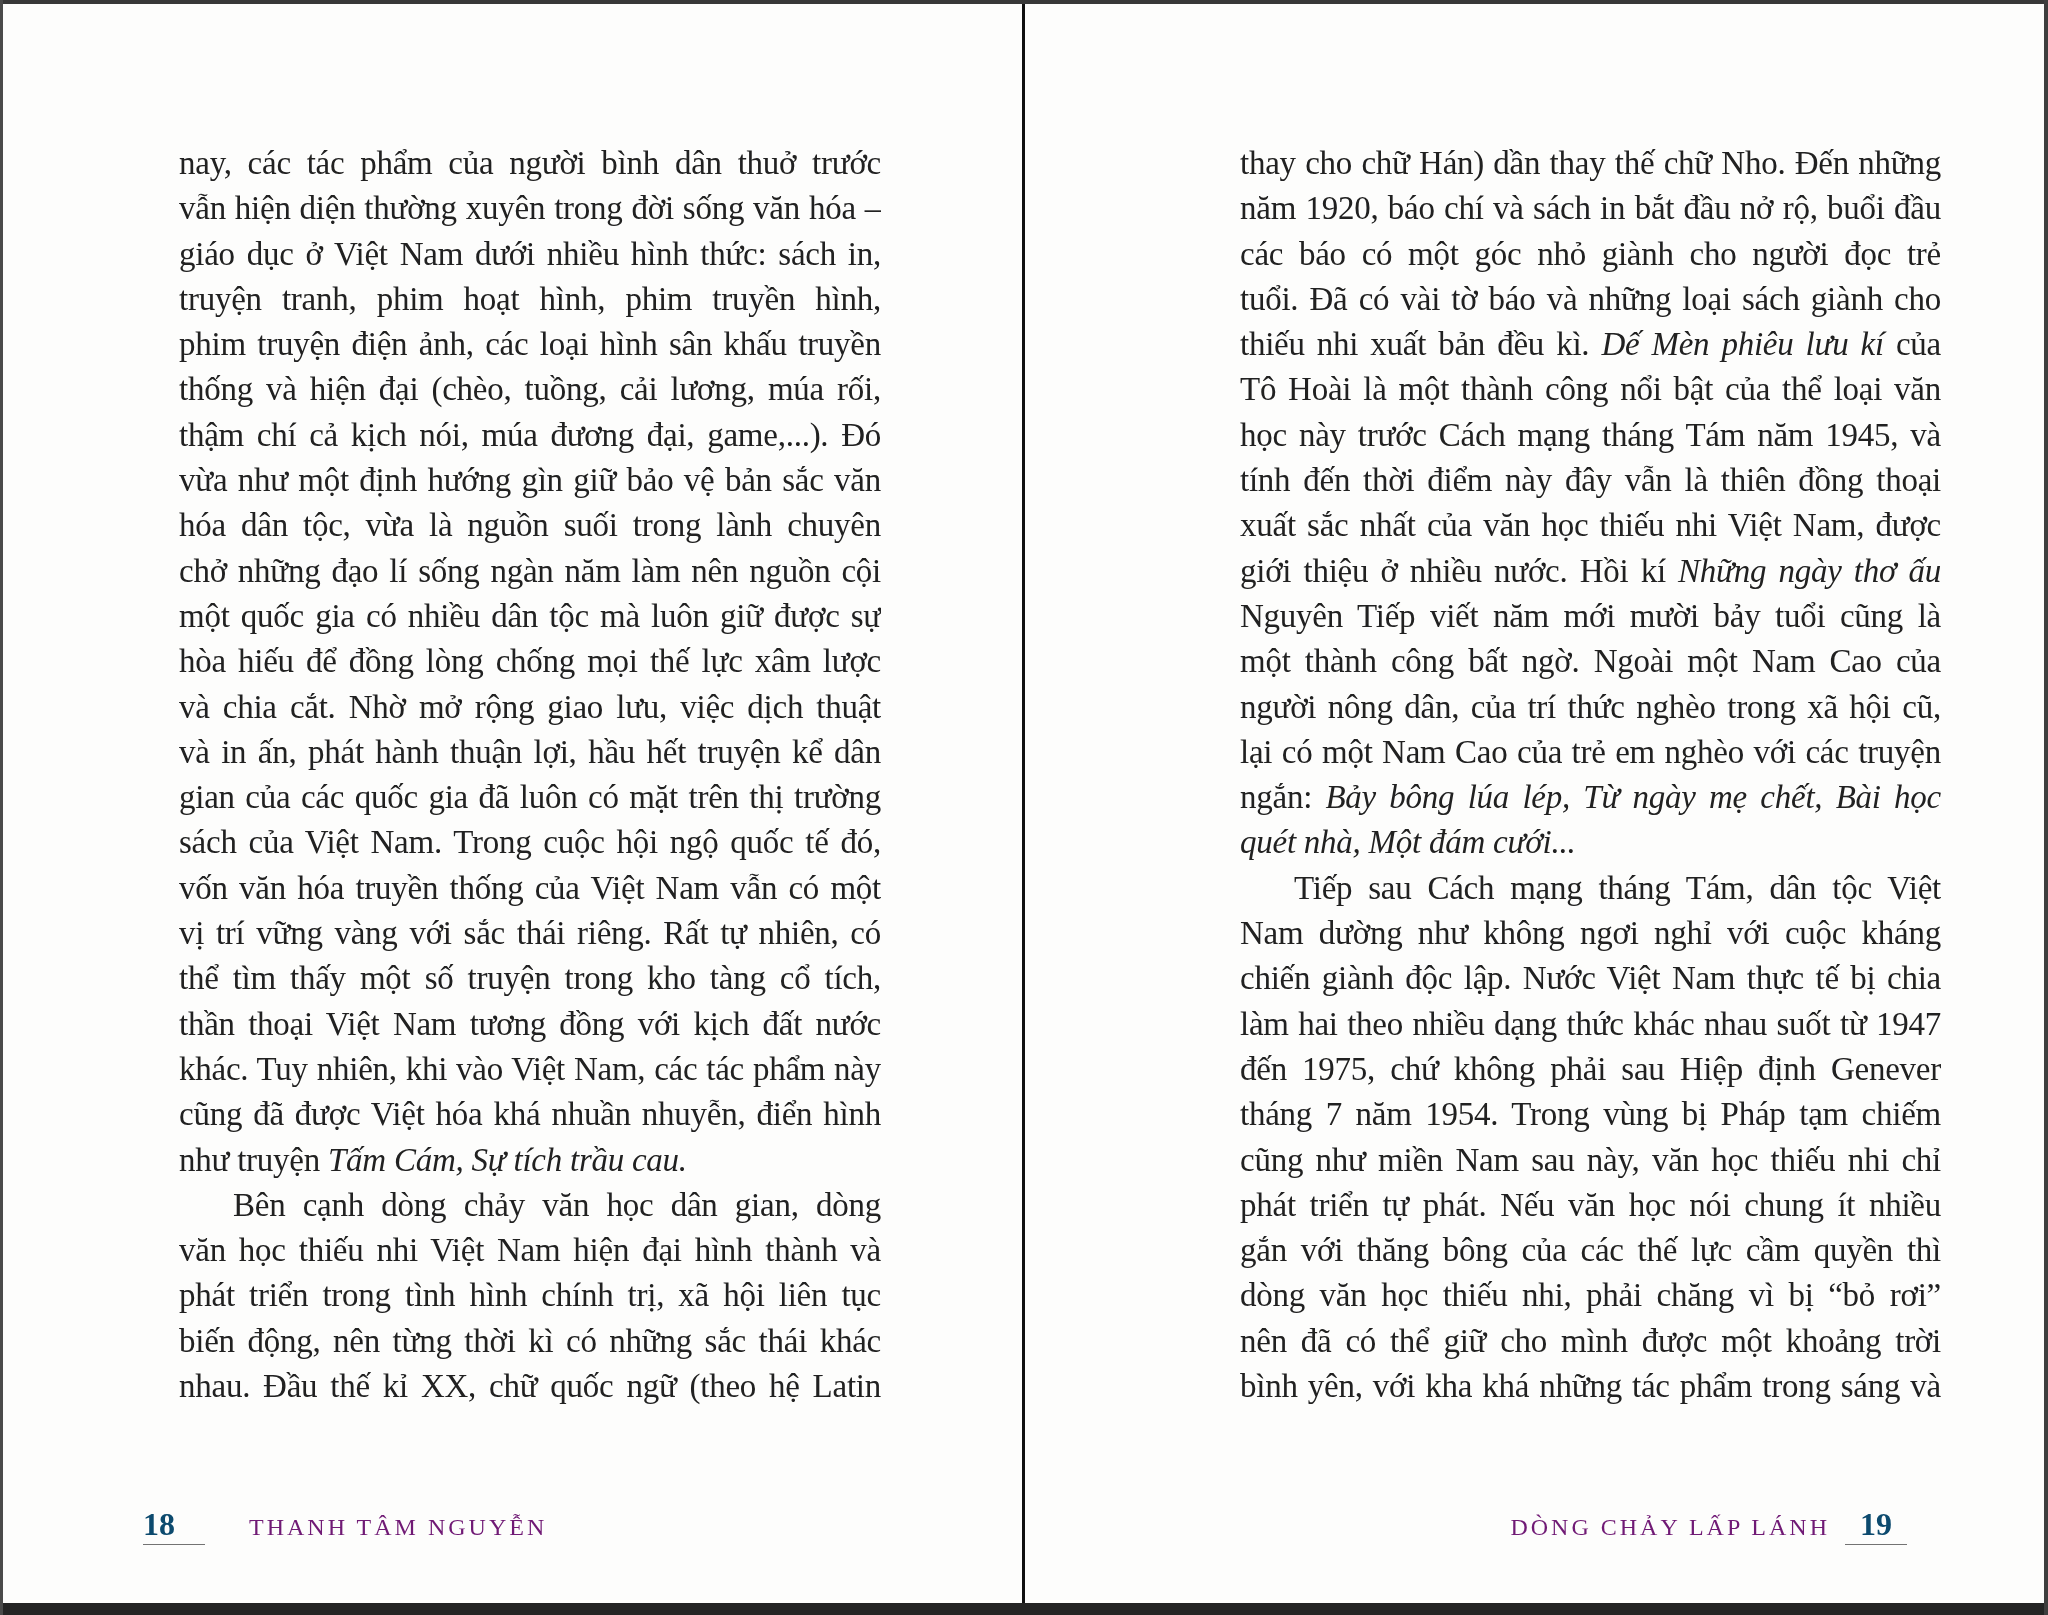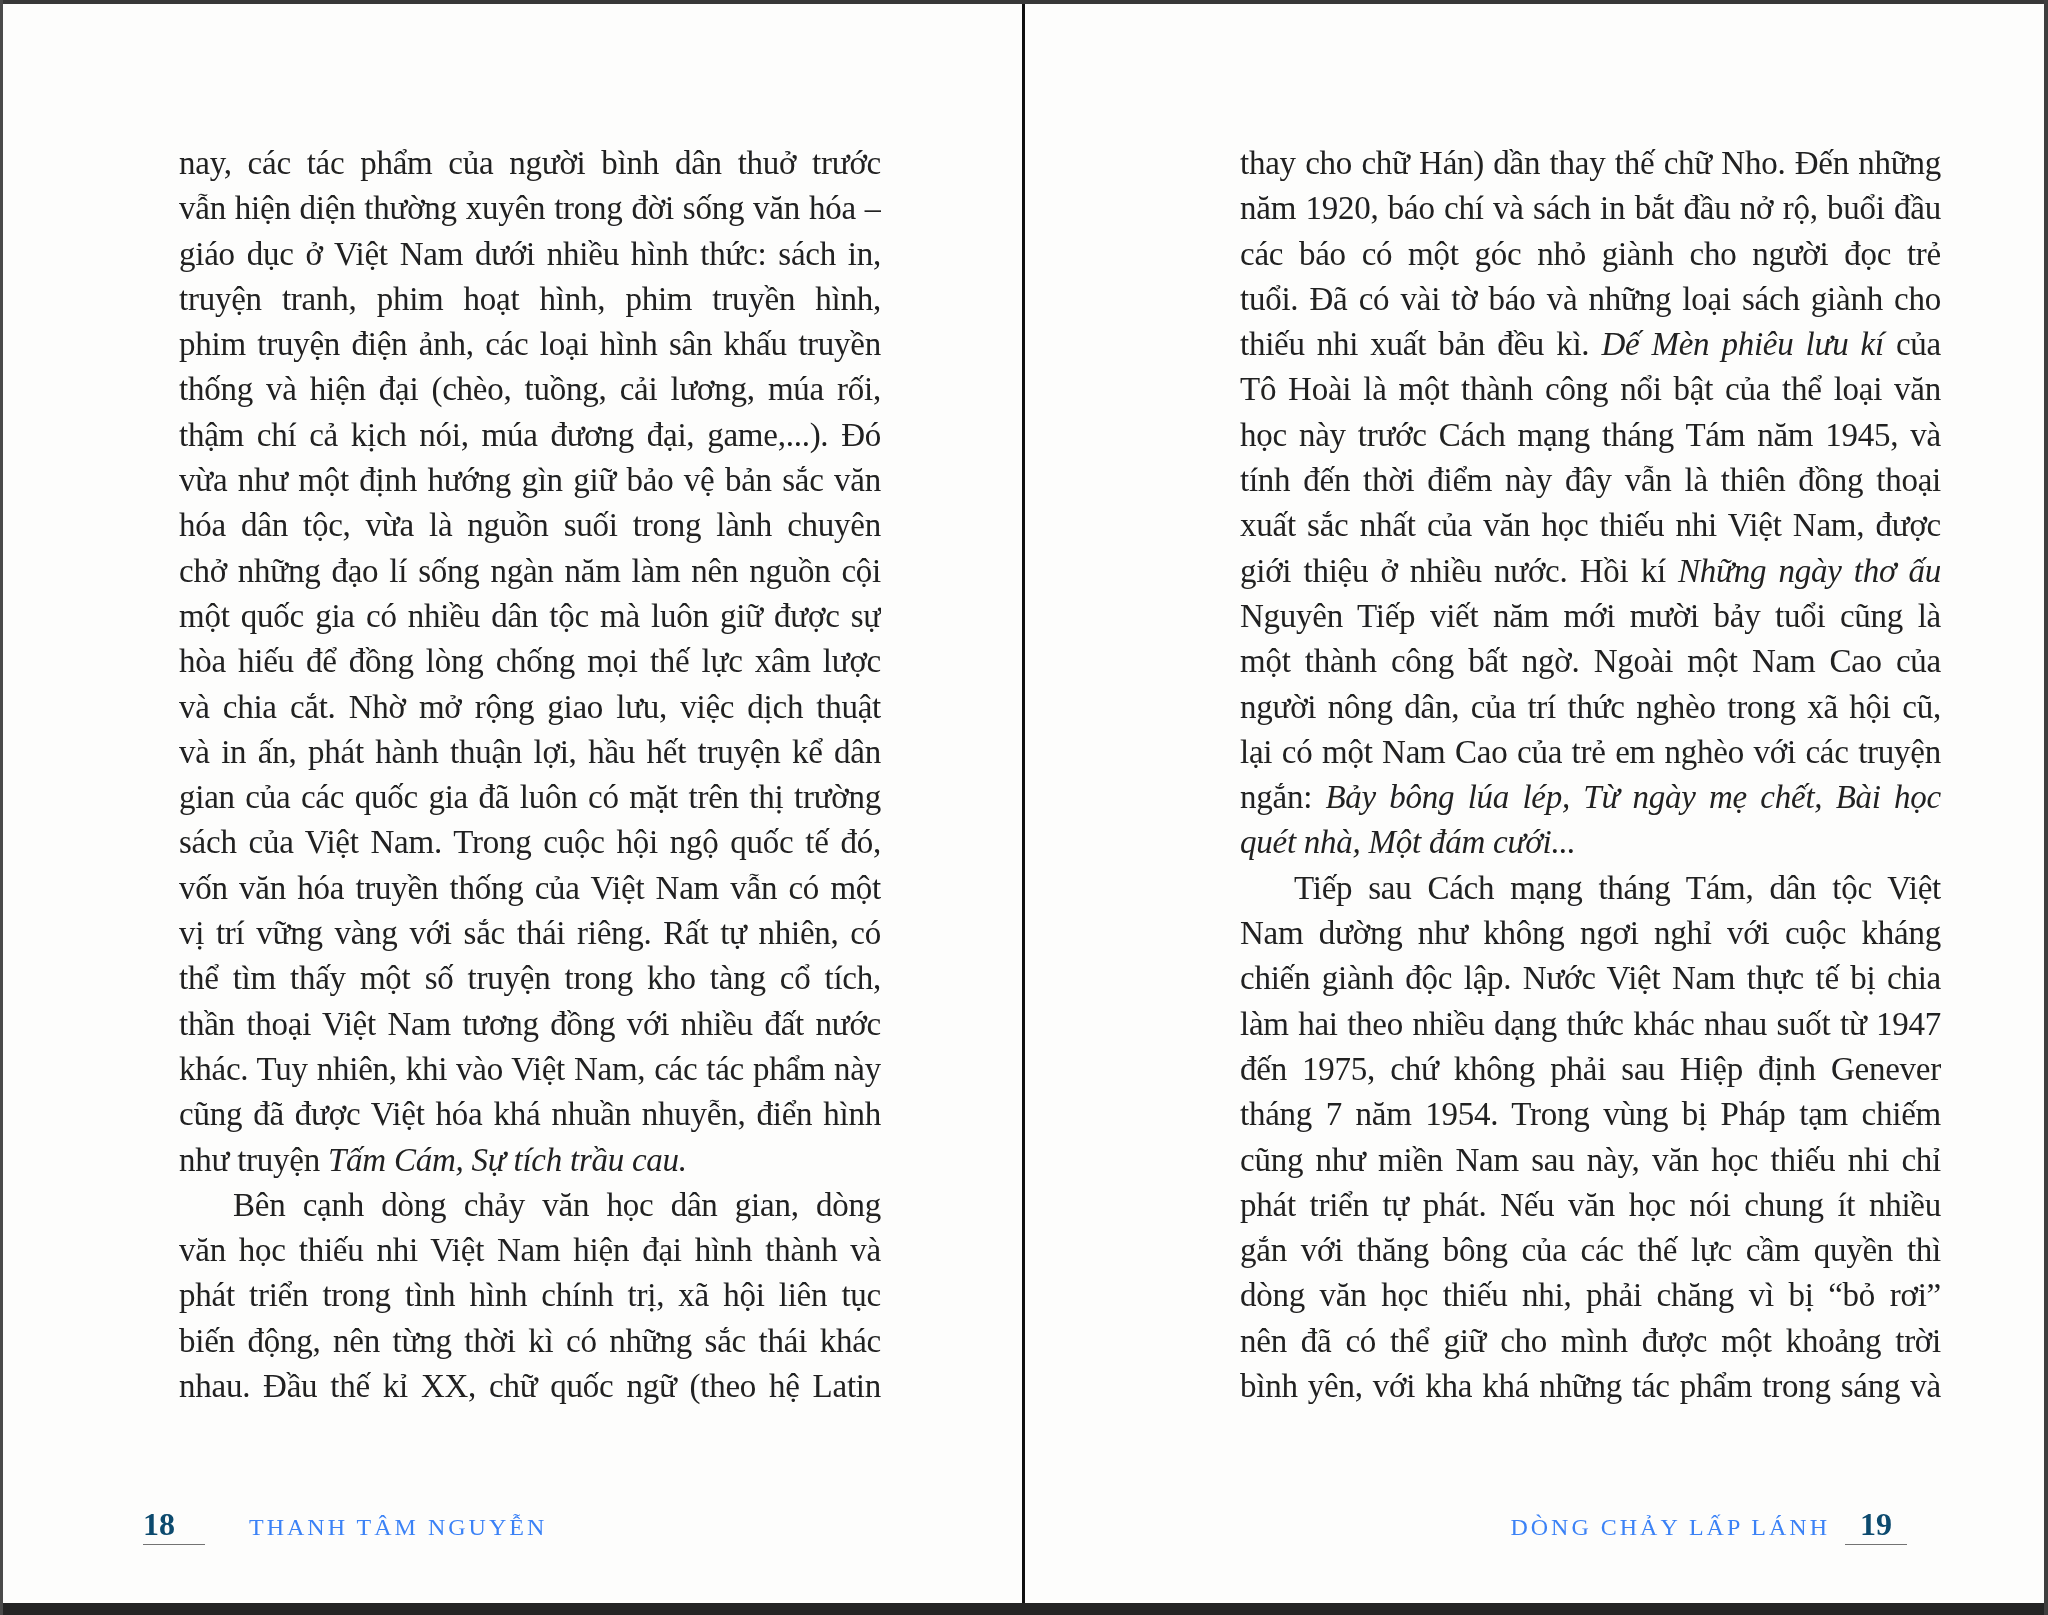--- a/index.html
+++ b/index.html
@@ -64,21 +64,21 @@
     font-weight: bold;
     color: #0c4a6e;
     border-bottom: 1px solid #737373;
     padding-bottom: 1px;
     min-width: 62px;
   }
   .footer-left  .page-num { text-align: left; }
   .footer-right .page-num { text-align: center; }
   .running-head {
     font-size: 24px;
-    color: #3b82f6;
+    color: #701a75;
     letter-spacing: 3px;
     white-space: nowrap;
   }
 </style>
 </head>
 <body>
 
 <div class="spread">
 
   <section class="page">
@@ -96,21 +96,21 @@
           <div class="line fill"><span>chở những đạo lí sống ngàn năm làm nên nguồn cội</span></div>
           <div class="line fill"><span>một quốc gia có nhiều dân tộc mà luôn giữ được sự</span></div>
           <div class="line fill"><span>hòa hiếu để đồng lòng chống mọi thế lực xâm lược</span></div>
           <div class="line fill"><span>và chia cắt. Nhờ mở rộng giao lưu, việc dịch thuật</span></div>
           <div class="line fill"><span>và in ấn, phát hành thuận lợi, hầu hết truyện kể dân</span></div>
           <div class="line fill"><span>gian của các quốc gia đã luôn có mặt trên thị trường</span></div>
           <div class="line fill"><span>sách của Việt Nam. Trong cuộc hội ngộ quốc tế đó,</span></div>
           <div class="line fill"><span>vốn văn hóa truyền thống của Việt Nam vẫn có một</span></div>
           <div class="line fill"><span>vị trí vững vàng với sắc thái riêng. Rất tự nhiên, có</span></div>
           <div class="line fill"><span>thể tìm thấy một số truyện trong kho tàng cổ tích,</span></div>
-          <div class="line fill"><span>thần thoại Việt Nam tương đồng với nhiều đất nước</span></div>
+          <div class="line fill"><span>thần thoại Việt Nam tương đồng với kịch đất nước</span></div>
           <div class="line fill"><span>khác. Tuy nhiên, khi vào Việt Nam, các tác phẩm này</span></div>
           <div class="line fill"><span>cũng đã được Việt hóa khá nhuần nhuyễn, điển hình</span></div>
           <div class="line last"><span>như truyện </span><i>Tấm Cám, Sự tích trầu cau.</i></div>
         </div>
         <div class="para">
           <div class="line fill indent"><span>Bên cạnh dòng chảy văn học dân gian, dòng</span></div>
           <div class="line fill"><span>văn học thiếu nhi Việt Nam hiện đại hình thành và</span></div>
           <div class="line fill"><span>phát triển trong tình hình chính trị, xã hội liên tục</span></div>
           <div class="line fill"><span>biến động, nên từng thời kì có những sắc thái khác</span></div>
           <div class="line fill"><span>nhau. Đầu thế kỉ XX, chữ quốc ngữ (theo hệ Latin</span></div>

